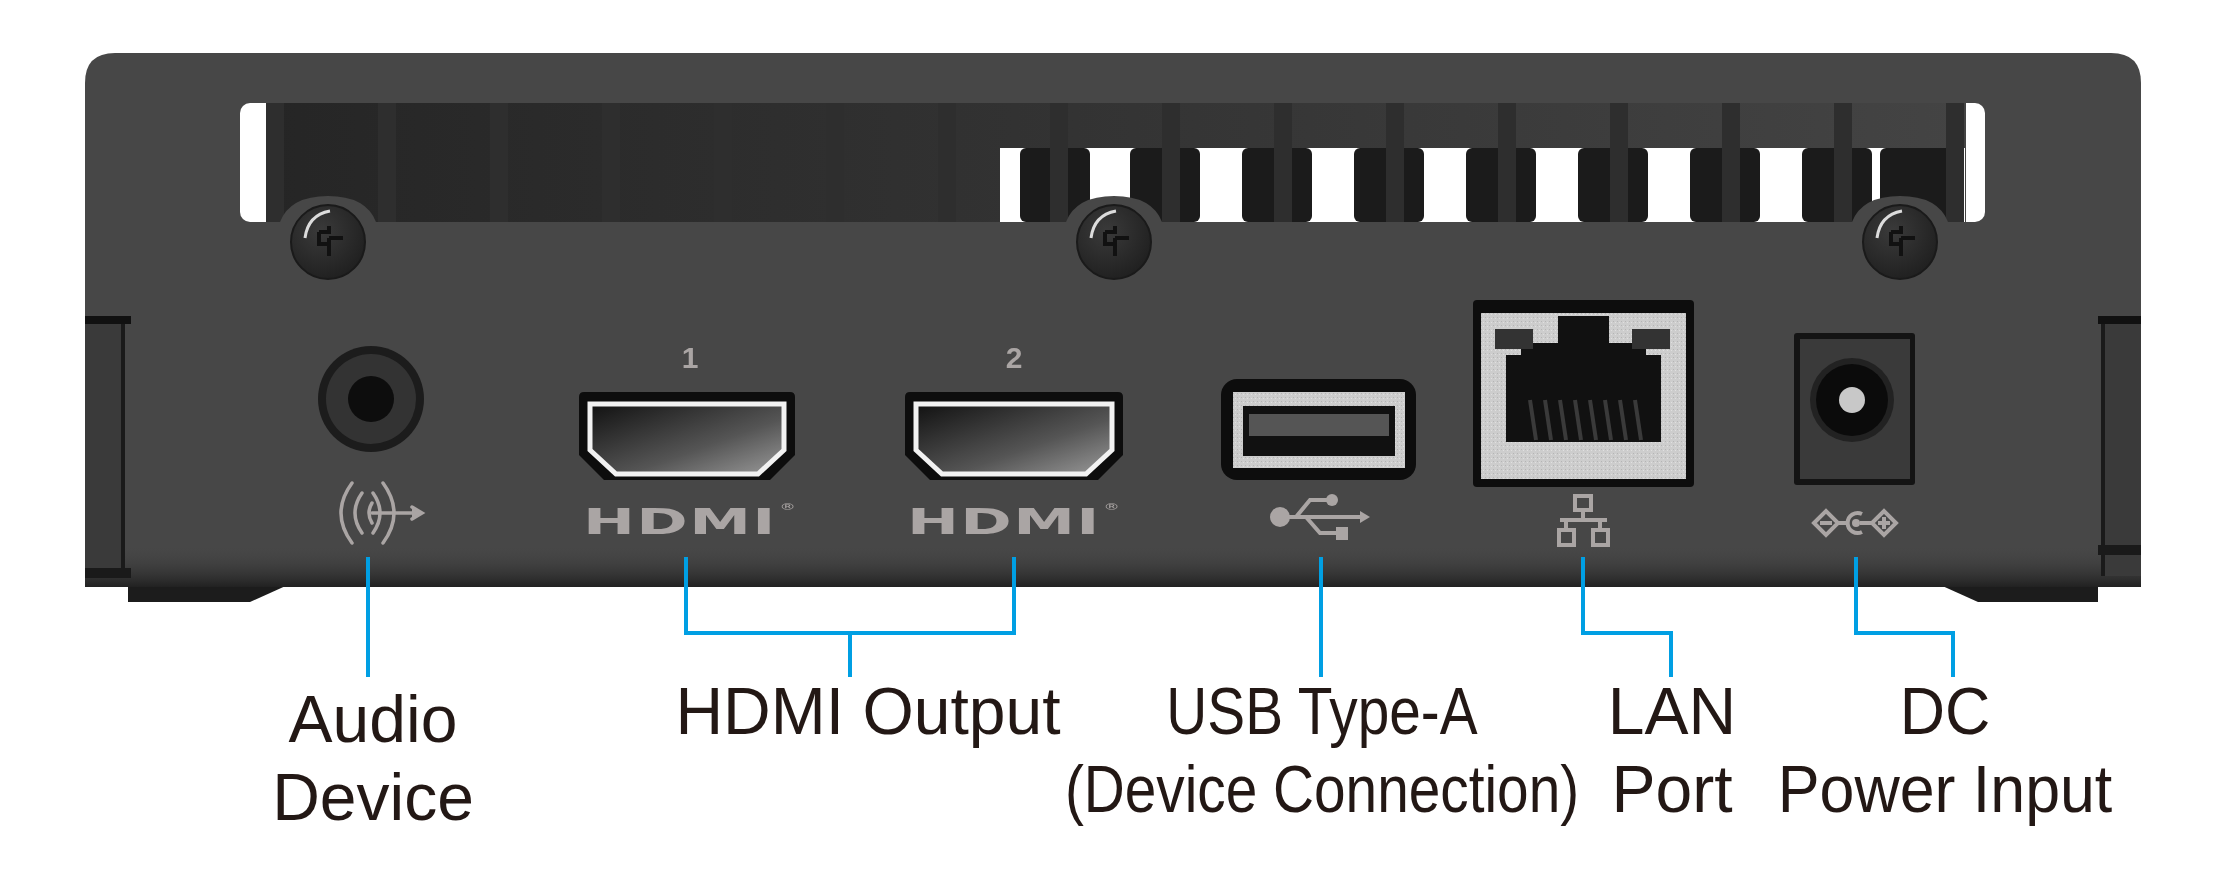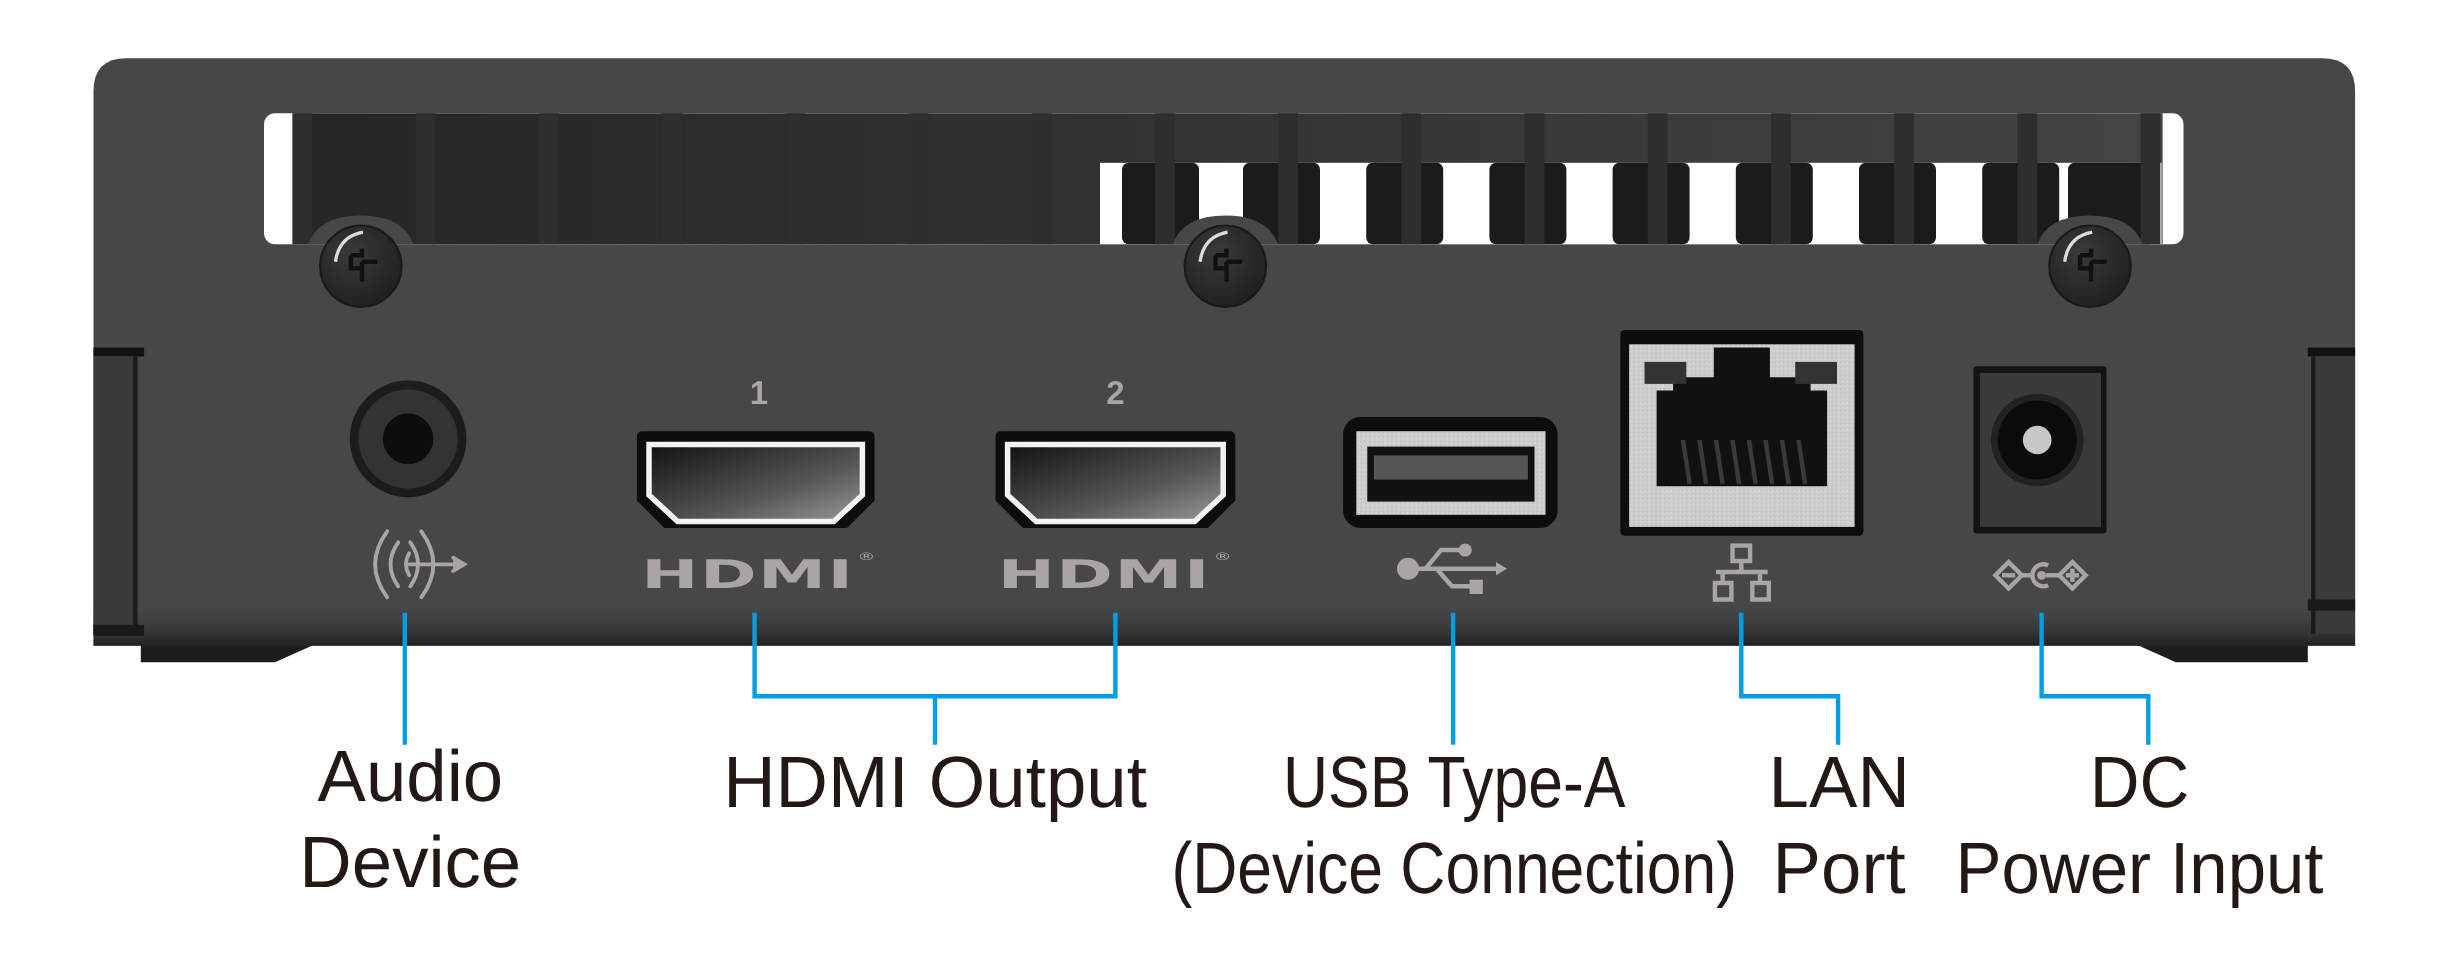--- a/index.html
+++ b/index.html
@@ -226,26 +226,26 @@
       <polyline points="1856,557 1856,633 1953,633 1953,677"></polyline>
     </g>
   </svg>
 
   <div class="port-number" style="left:690px; top:358px;">1</div>
   <div class="port-number" style="left:1014px; top:358px;">2</div>
 
   <div class="port-logo" style="left:690px; top:522px;"><span>HDMI</span><sup>®</sup></div>
   <div class="port-logo" style="left:1014px; top:522px;"><span>HDMI</span><sup>®</sup></div>
 
-  <div class="label" style="left:268px; top:666px; width:210px;">
+  <div class="label" style="left:268px; top:680px; width:210px;">
     <span>Audio</span>
     <span>Device</span>
   </div>
 
-  <div class="label" style="left:640px; top:672px; width:420px;">
+  <div class="label" style="left:658px; top:672px; width:420px;">
     <span>HDMI Output</span>
   </div>
 
   <div class="label" style="left:1022px; top:672px; width:600px; transform:scaleX(0.86);">
     <span>USB Type-A</span>
     <span>(Device Connection)</span>
   </div>
 
   <div class="label" style="left:1602px; top:672px; width:140px;">
     <span>LAN</span>

